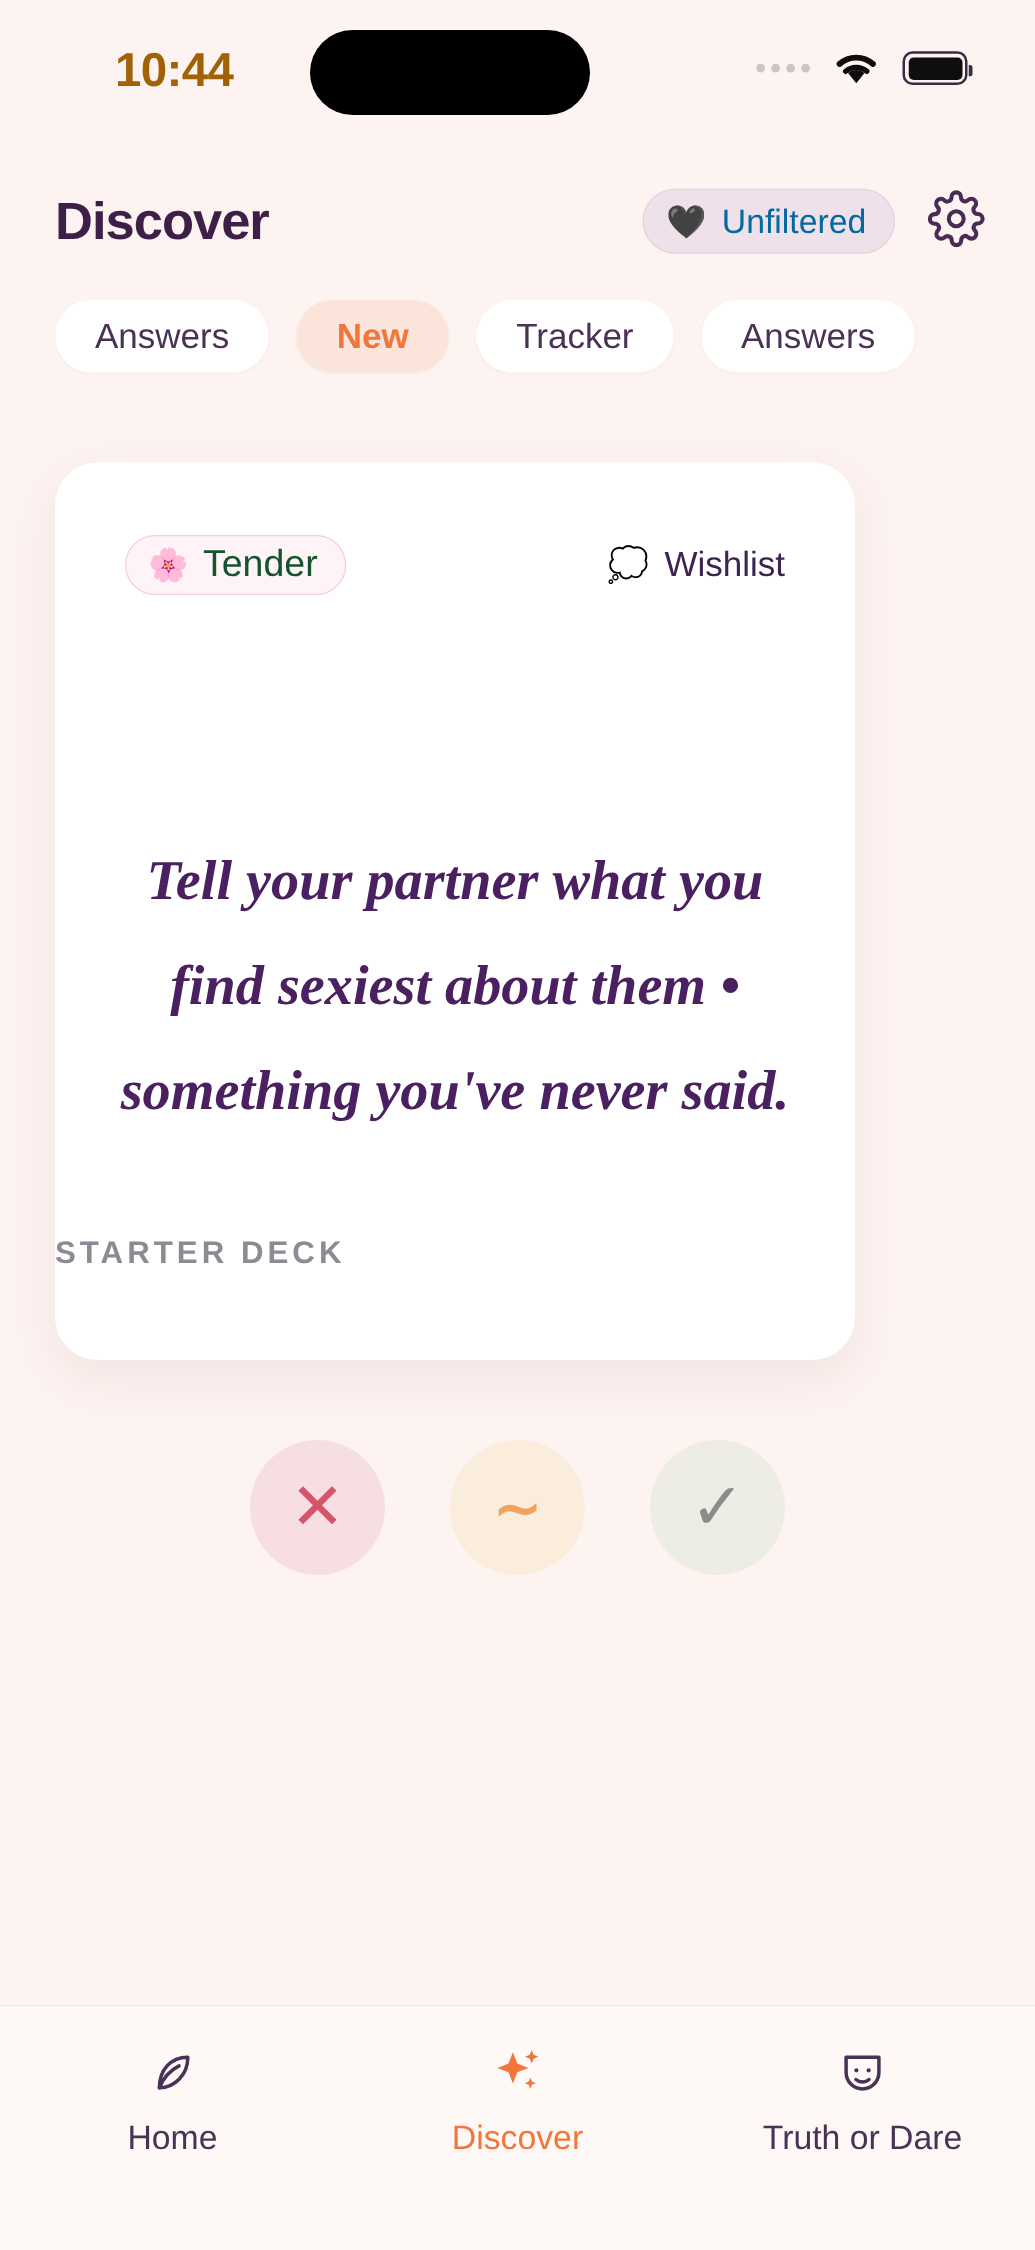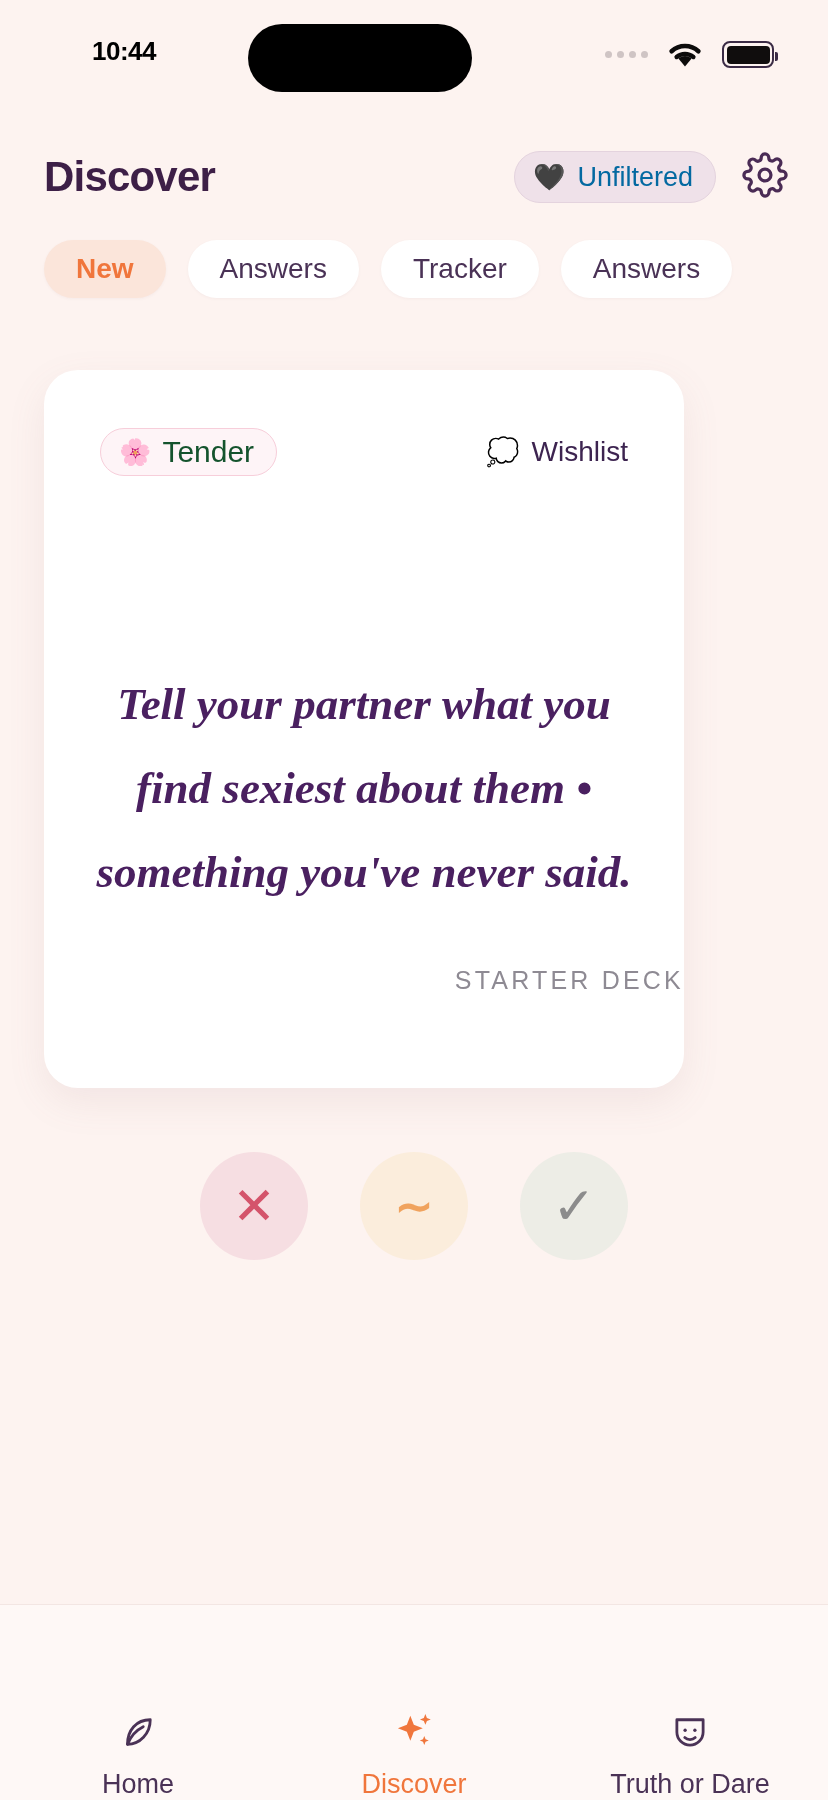--- a/index.html
+++ b/index.html
@@ -10,21 +10,21 @@
     position:relative;
     overflow:hidden;
   }
 
   
   .statusbar {
     position:absolute; top:0; left:0; width:828px; height:118px;
   }
   .status-time {
     position:absolute; left:92px; top:36px;
-    font-size:26px; font-weight:700; color:#000000;
+    font-size:38px; font-weight:700; color:#a16207;
     letter-spacing:-0.5px;
   }
   .dynamic-island {
     position:absolute; left:248px; top:24px;
     width:224px; height:68px; border-radius:34px; background:#000;
   }
   .status-right {
     position:absolute; right:54px; top:40px;
     display:flex; align-items:center; gap:18px;
   }
@@ -104,23 +104,23 @@
 
   .card-prompt {
     position:absolute; left:50px; right:50px; top:292px;
     text-align:center;
     font-family:"Liberation Serif", serif;
     font-style:italic; font-weight:700;
     font-size:45px; line-height:84px;
     color:#4A2060;
   }
   .deck-label {
-    position:absolute; left:0; width:100%; top:596px;
-    text-align:right;
-    font-size:25px; letter-spacing:3.2px; color:#8E8A93; font-weight:400;
+    position:absolute; left:0; width:100%; top:618px;
+    text-align:left;
+    font-size:25px; letter-spacing:3.2px; color:#8E8A93; font-weight:700;
   }
 
   
   .actions {
     position:absolute; top:1152px; left:0; width:828px;
     display:flex; justify-content:center; gap:52px;
   }
   .act {
     width:108px; height:108px; border-radius:50%;
     display:flex; align-items:center; justify-content:center;
@@ -128,21 +128,21 @@
   .act-no   { background:#F6DEE2; color:#D4546B; }
   .act-mid  { background:#FBEDDC; color:#F0A35E; }
   .act-yes  { background:#EDEDE6; color:#8C8C8C; }
   .act .glyph { font-size:52px; line-height:1; font-weight:400; }
   .act-mid .glyph { font-size:46px; font-weight:700; }
 
   
   .bottomnav {
     position:absolute; left:0; bottom:0; width:828px; height:196px;
     background:#FEF8F6; border-top:1px solid #F3E6E3;
-    display:flex; align-items:flex-end; justify-content:space-around;
+    display:flex; align-items:flex-start; justify-content:space-around;
     padding-top:30px;
   }
   .nav-item {
     width:207px; display:flex; flex-direction:column;
     align-items:center; gap:14px;
   }
   .nav-ico { height:46px; display:flex; align-items:center; justify-content:center; }
   .nav-lbl { font-size:27px; color:#4A3256; }
   .nav-item.active .nav-lbl { color:#F0763C; }
 </style>
@@ -184,25 +184,25 @@
     <span>
       <svg width="46" height="46" viewBox="0 0 24 24" fill="none" stroke="#4A2B55" stroke-width="1.7" stroke-linecap="round" stroke-linejoin="round">
         <circle cx="12" cy="12" r="3.1"></circle>
         <path d="M19.4 15a1.65 1.65 0 0 0 .33 1.82l.06.06a2 2 0 1 1-2.83 2.83l-.06-.06a1.65 1.65 0 0 0-1.82-.33 1.65 1.65 0 0 0-1 1.51V21a2 2 0 1 1-4 0v-.09A1.65 1.65 0 0 0 9 19.4a1.65 1.65 0 0 0-1.82.33l-.06.06a2 2 0 1 1-2.83-2.83l.06-.06a1.65 1.65 0 0 0 .33-1.82 1.65 1.65 0 0 0-1.51-1H3a2 2 0 1 1 0-4h.09A1.65 1.65 0 0 0 4.6 9a1.65 1.65 0 0 0-.33-1.82l-.06-.06a2 2 0 1 1 2.83-2.83l.06.06A1.65 1.65 0 0 0 9 4.6a1.65 1.65 0 0 0 1-1.51V3a2 2 0 1 1 4 0v.09a1.65 1.65 0 0 0 1 1.51 1.65 1.65 0 0 0 1.82-.33l.06-.06a2 2 0 1 1 2.83 2.83l-.06.06a1.65 1.65 0 0 0-.33 1.82V9a1.65 1.65 0 0 0 1.51 1H21a2 2 0 1 1 0 4h-.09a1.65 1.65 0 0 0-1.51 1z"></path>
       </svg>
     </span>
   </div>
 </div>
 
 <div class="tabs">
+  <div class="tab">
+    <span>Answers</span>
+  </div>
   <div class="tab active">
     <span>New</span>
-  </div>
-  <div class="tab">
-    <span>Answers</span>
   </div>
   <div class="tab">
     <span>Tracker</span>
   </div>
   <div class="tab">
     <span>Answers</span>
   </div>
 </div>
 
 <div class="card">

